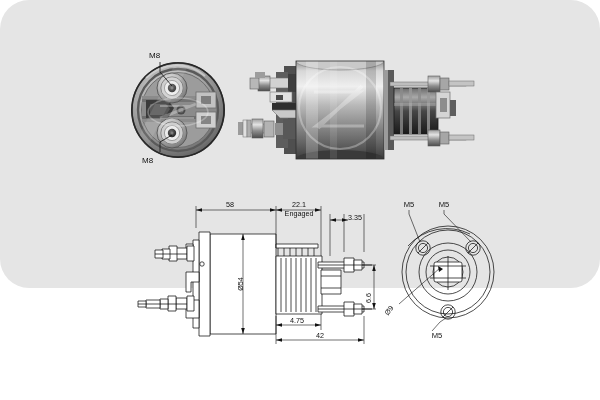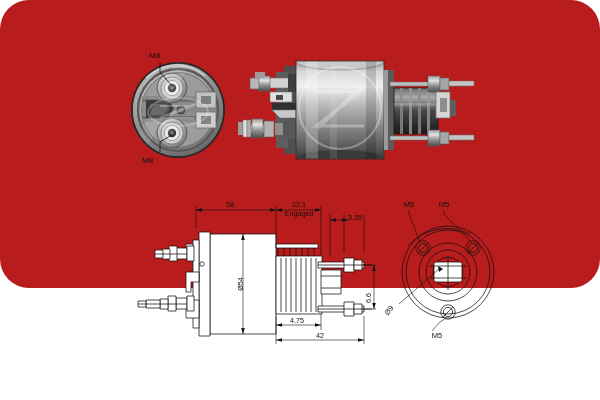--- a/index.html
+++ b/index.html
@@ -12,21 +12,21 @@
     width: 600px;
     height: 400px;
     overflow: hidden;
     font-family: "Liberation Sans", sans-serif;
     position: relative;
   }
   #sheet {
     position: relative;
     width: 600px;
     height: 288px;
-    background: #b91c1c;
+    background: #e5e5e5;
     border-radius: 29px;
   }
   .layer {
     position: absolute;
     left: 0;
     top: 0;
     width: 600px;
     height: 400px;
   }
   svg { display: block; }

